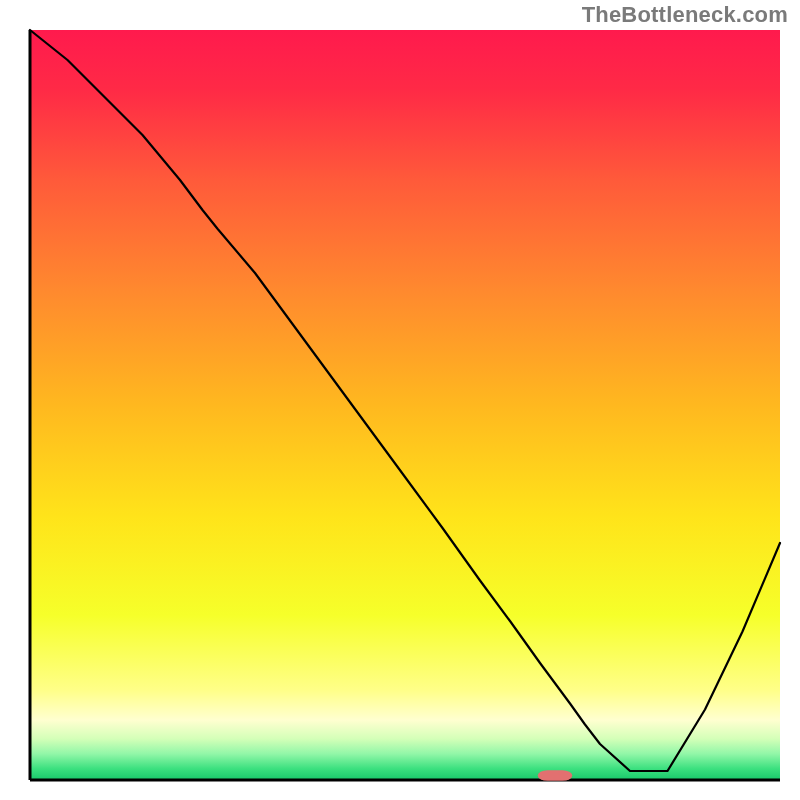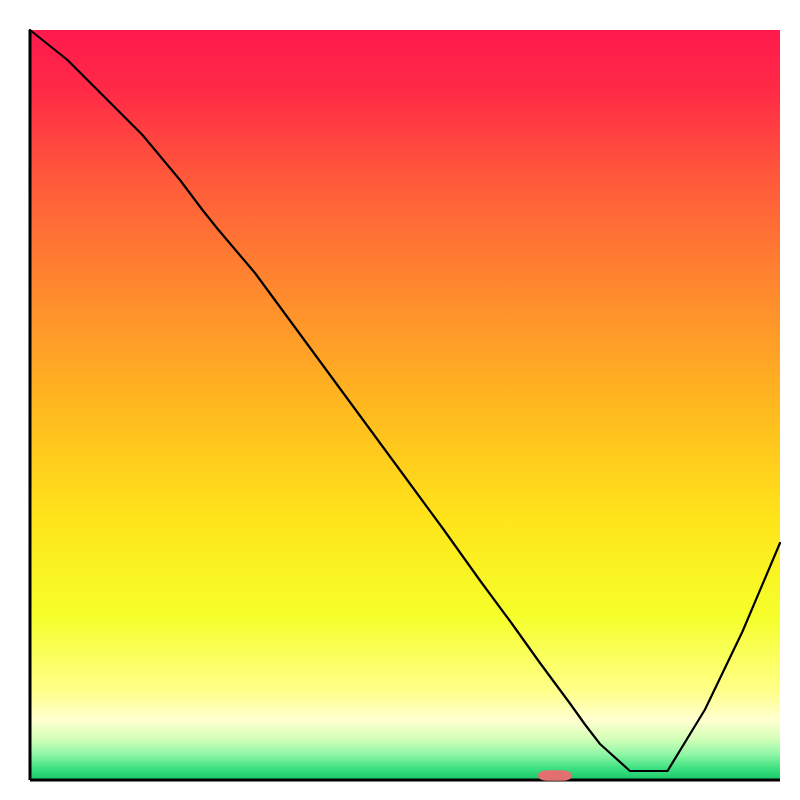--- a/index.html
+++ b/index.html
@@ -28,20 +28,21 @@
   svg.chart {
     position: absolute;
     top: 0;
     left: 0;
   }
 </style>
 </head>
 <body>
 <div class="container">
 
+<div class="watermark">TheBottleneck.com</div>
 
 <svg class="chart" width="800" height="800" viewBox="0 0 800 800">
   <defs>
     <linearGradient id="bg-grad" x1="0" y1="0" x2="0" y2="1">
           <stop offset="0.00%" stop-color="#ff1a4d"></stop>
           <stop offset="8.00%" stop-color="#ff2a46"></stop>
           <stop offset="20.00%" stop-color="#ff5a3a"></stop>
           <stop offset="35.00%" stop-color="#ff8a2e"></stop>
           <stop offset="50.00%" stop-color="#ffb81f"></stop>
           <stop offset="65.00%" stop-color="#ffe41a"></stop>

